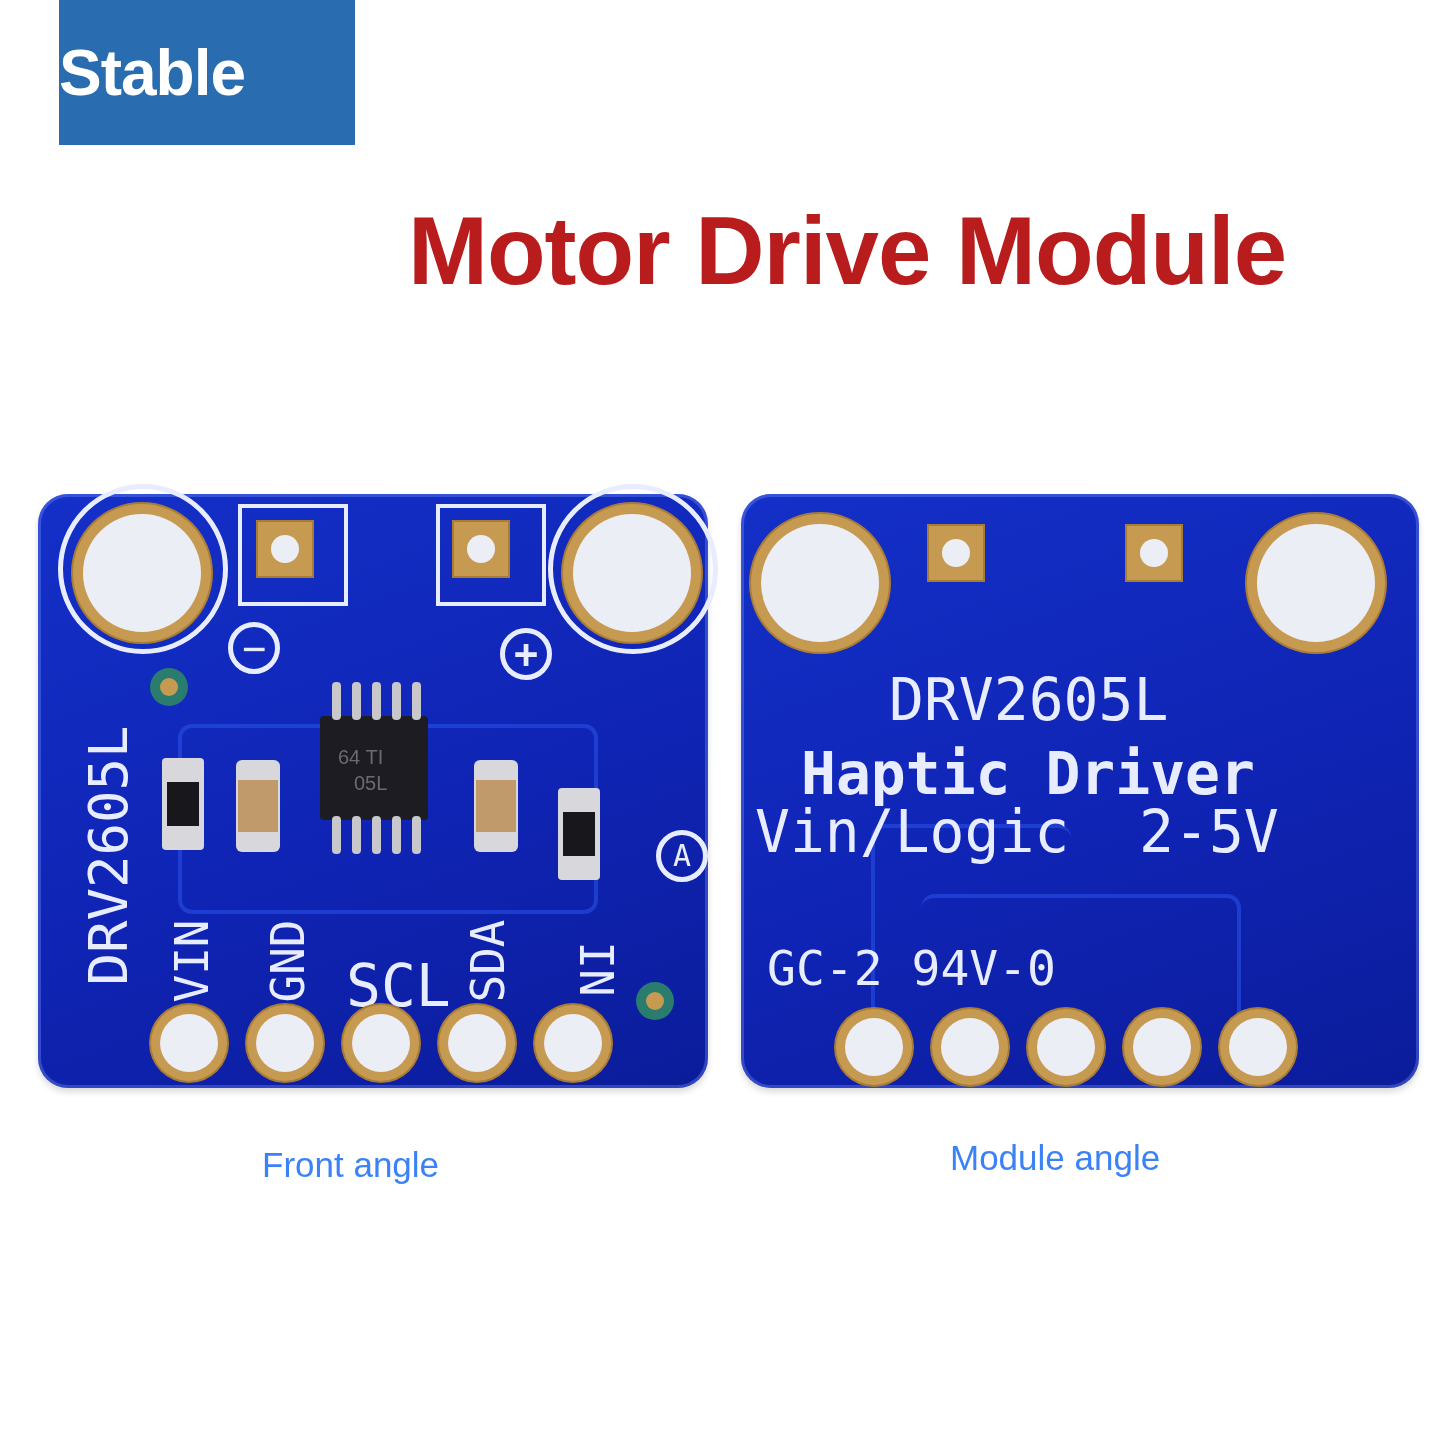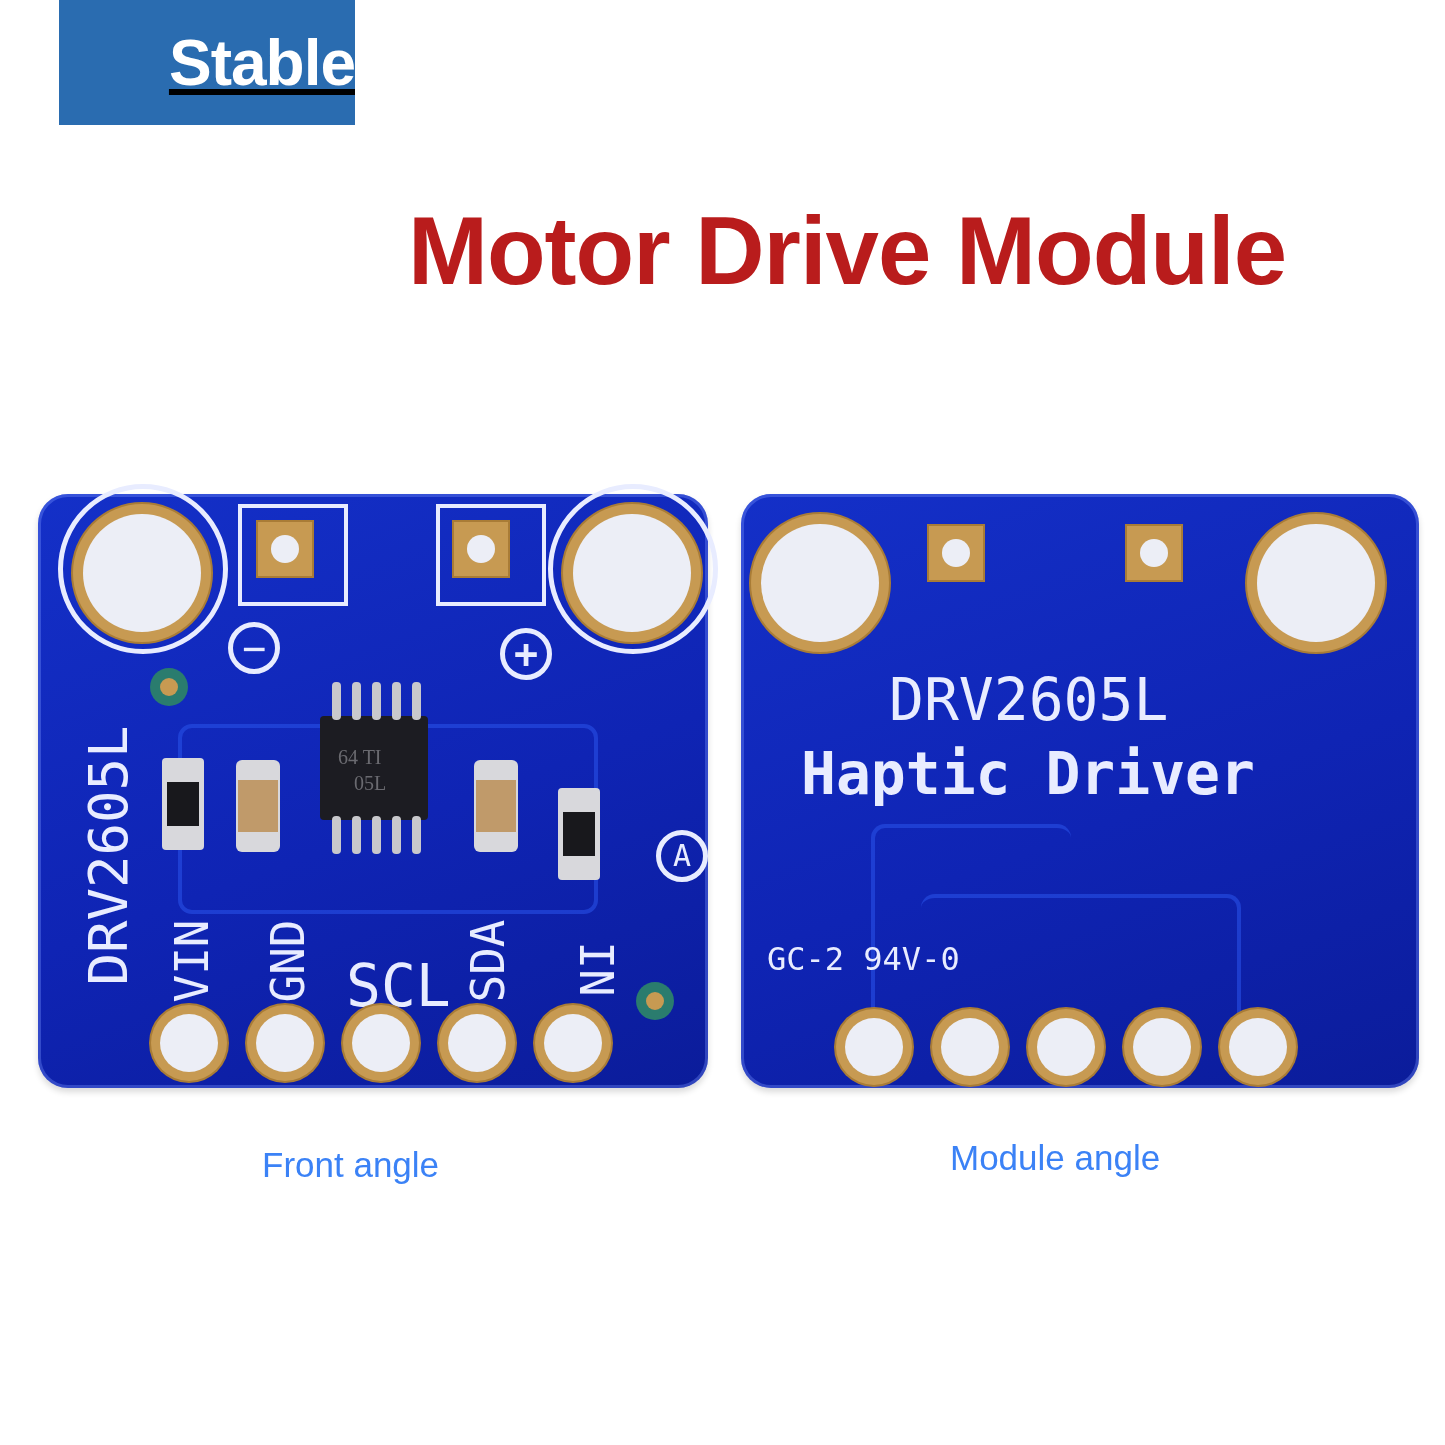--- a/index.html
+++ b/index.html
@@ -1,32 +1,32 @@
 <!DOCTYPE html>
 <html><head>
 <meta charset="utf-8">
 <style>
   html,body{margin:0;padding:0;background:#ffffff;}
   body{width:1445px;height:1445px;position:relative;overflow:hidden;font-family:"Liberation Sans",sans-serif;}
-  .badge{position:absolute;left:59px;top:0;width:296px;height:125px;background:#2a6cb0;display:flex;align-items:center;justify-content:flex-end;text-decoration:underline;}
+  .badge{position:absolute;left:59px;top:0;width:296px;height:145px;background:#2a6cb0;display:flex;align-items:center;justify-content:flex-start;}
   .badge span{color:#fff;font-weight:700;font-size:64px;letter-spacing:-1px;font-family:"Liberation Sans",sans-serif;}
   .title{position:absolute;left:408px;top:196px;color:#b91c1c;font-weight:700;font-size:96px;letter-spacing:-1px;white-space:nowrap;font-family:"Liberation Sans",sans-serif;}
   .board{position:absolute;background:linear-gradient(160deg,#1430c8 0%,#0f24b4 55%,#0b1c9a 100%);border-radius:30px;box-shadow:inset 0 0 0 3px rgba(120,150,255,0.35),0 4px 6px rgba(0,0,0,0.15);}
   .board.front{left:38px;top:494px;width:670px;height:594px;}
   .board.back{left:741px;top:494px;width:678px;height:594px;}
   .silk{position:absolute;color:#e8ecff;font-family:"DejaVu Sans Mono","Liberation Mono",monospace;font-weight:400;white-space:nowrap;}
   .hole-big{position:absolute;width:118px;height:118px;border-radius:50%;background:#eceef6;box-shadow:0 0 0 10px #c79a52,0 0 0 12px #a97c36;}
   .pad-sq{position:absolute;width:58px;height:58px;background:#c79a52;border:2px solid #a97c36;box-sizing:border-box;}
   .pad-sq i{position:absolute;left:50%;top:50%;width:28px;height:28px;margin:-14px 0 0 -14px;border-radius:50%;background:#eceef6;}
   .pin{position:absolute;width:58px;height:58px;border-radius:50%;background:#eceef6;box-shadow:0 0 0 9px #c79a52,0 0 0 11px #a97c36;}
   .silk-box{position:absolute;border:4px solid #e8ecff;box-sizing:border-box;}
   .silk-ring{position:absolute;border:5px solid #e8ecff;border-radius:50%;box-sizing:border-box;}
   .chip{position:absolute;left:282px;top:222px;width:108px;height:104px;background:#1c1c22;border-radius:4px;}
   .chip .leg{position:absolute;width:9px;height:38px;background:#c8c8cc;border-radius:4px;}
-  .chip .mark{position:absolute;color:#6a6a70;font-family:Liberation Serif, serif;font-size:20px;}
+  .chip .mark{position:absolute;color:#6a6a70;font-family:Liberation Sans, sans-serif;font-size:20px;}
   .res{position:absolute;width:42px;height:92px;background:#d8d8dc;border-radius:4px;}
   .res b{position:absolute;left:5px;top:24px;width:32px;height:44px;background:#18181c;}
   .cap{position:absolute;width:44px;height:92px;background:#d8d8dc;border-radius:6px;}
   .cap b{position:absolute;left:2px;top:20px;width:40px;height:52px;background:#c09a6a;}
   .via{position:absolute;width:18px;height:18px;border-radius:50%;background:#c79a52;box-shadow:0 0 0 10px #2a7c6e;}
   .trace{position:absolute;border:4px solid rgba(40,80,230,0.6);box-sizing:border-box;border-radius:14px;}
   .caption{position:absolute;color:#3b82f6;font-size:35px;font-family:"Liberation Sans",sans-serif;}
 </style>
 </head>
 <body>
@@ -119,21 +119,22 @@
   <div class="hole-big" style="left:516px;top:30px;"></div>
   <div class="pad-sq" style="left:186px;top:30px;">
       <i></i>
     </div>
   <div class="pad-sq" style="left:384px;top:30px;">
       <i></i>
     </div>
 
   <div class="silk" style="left:148px;top:172px;font-size:58px;">DRV2605L</div>
   <div class="silk" style="left:60px;top:246px;font-size:58px;font-weight:bold;">Haptic Driver</div>
-  <div class="silk" style="left:26px;top:446px;font-size:32px;">GC-2 94V-0</div>
+  <div class="silk" style="left:14px;top:304px;font-size:58px;white-space:pre;">Vin/Logic  2-5V</div>
+  <div class="silk" style="left:26px;top:446px;font-size:48px;">GC-2 94V-0</div>
 
   <div class="pin" style="left:104px;top:524px;"></div>
   <div class="pin" style="left:200px;top:524px;"></div>
   <div class="pin" style="left:296px;top:524px;"></div>
   <div class="pin" style="left:392px;top:524px;"></div>
   <div class="pin" style="left:488px;top:524px;"></div>
 </div>
 
 <div class="caption" style="left:950px;top:1138px;">Module angle</div>
 

